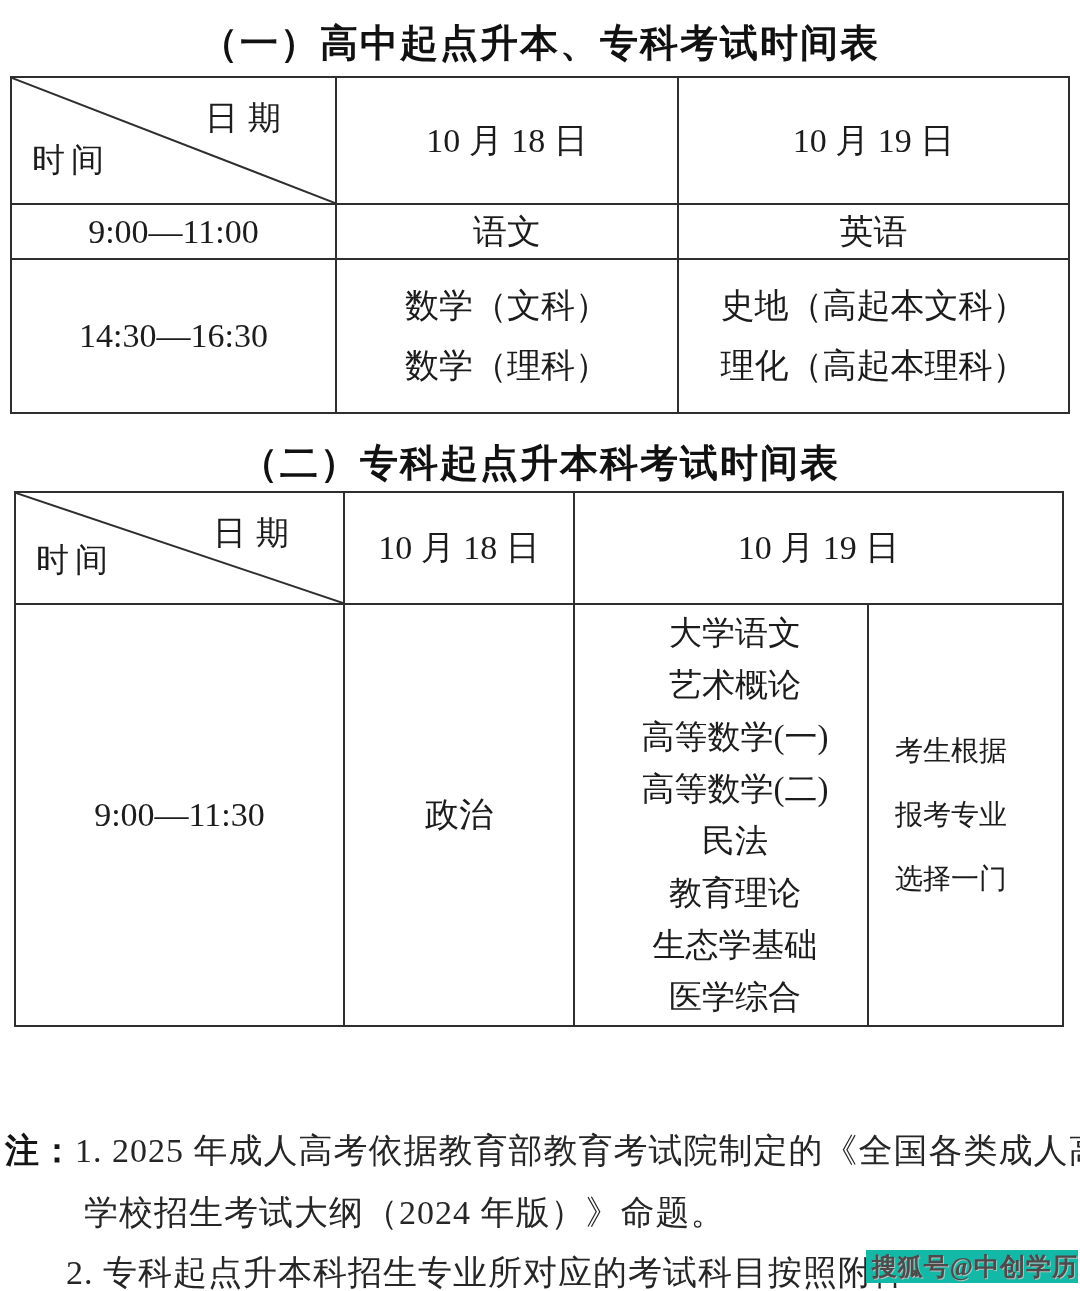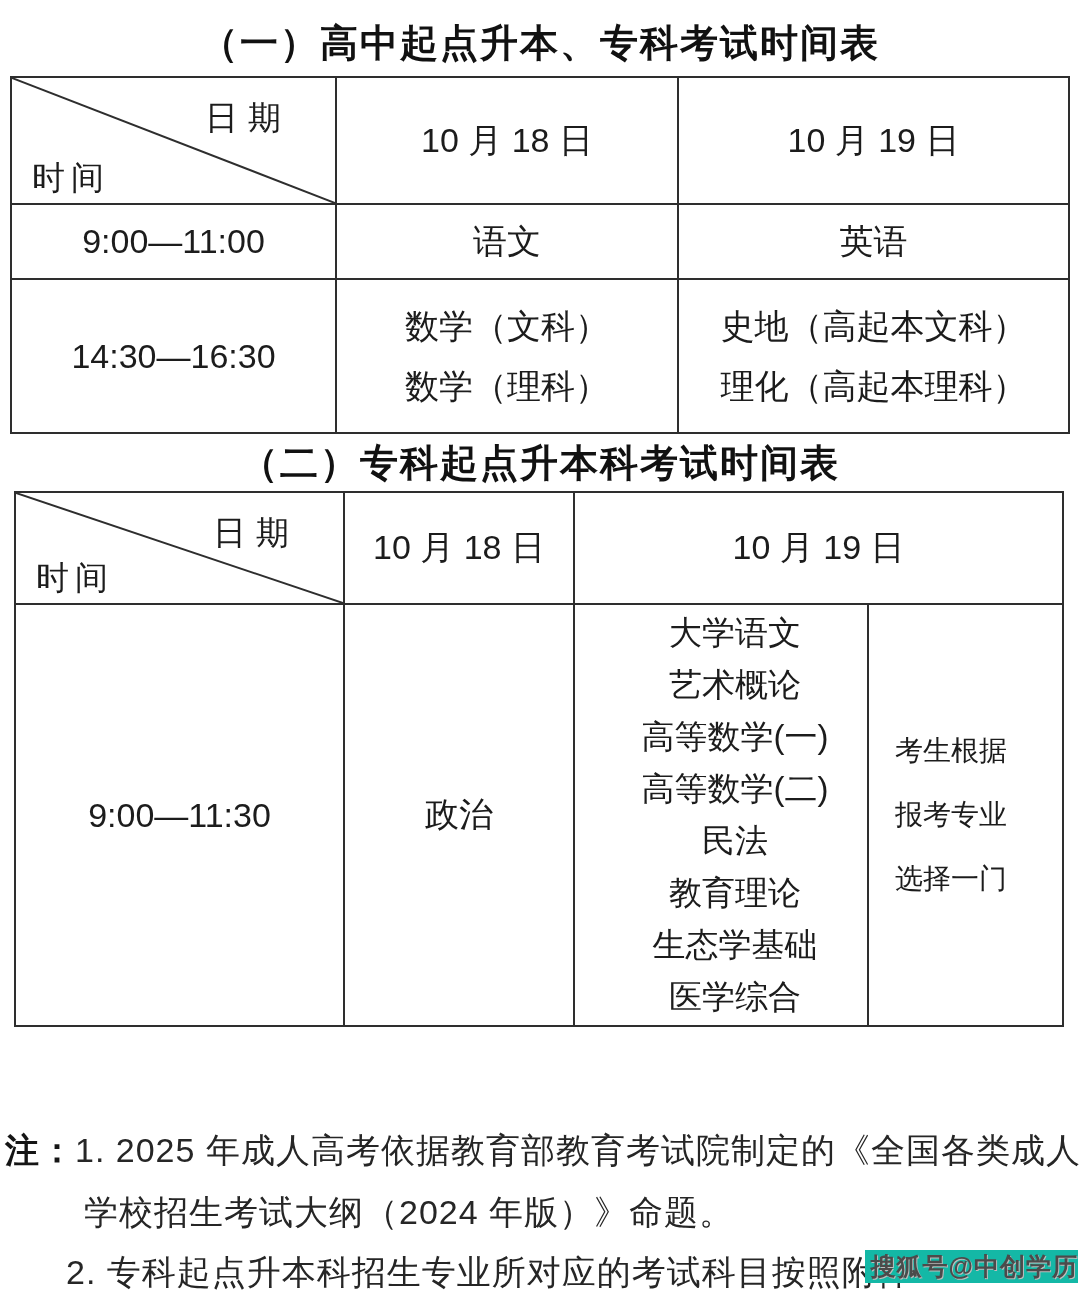--- a/index.html
+++ b/index.html
@@ -3,21 +3,21 @@
 <meta charset="utf-8">
 <style>
   * { margin: 0; padding: 0; box-sizing: border-box; }
   html, body { background: #ffffff; }
   .page {
     position: relative;
     width: 1080px;
     height: 1291px;
     background: #ffffff;
     overflow: hidden;
-    font-family: Liberation Sans, sans-serif;
+    font-family: Liberation Serif, serif;
     color: #1c1c1c;
   }
   .doc-title {
     position: absolute;
     left: 0;
     width: 100%;
     text-align: center;
     font-size: 38px;
     font-weight: 700;
     letter-spacing: 2px;
@@ -51,21 +51,21 @@
     display: block;
   }
   .diag-date {
     position: absolute;
     top: 18px; right: 44px;
     font-size: 33px;
     letter-spacing: 10px;
   }
   .diag-time {
     position: absolute;
-    bottom: 2px; left: 20px;
+    bottom: 20px; left: 20px;
     font-size: 33px;
     letter-spacing: 6px;
   }
   .two-line { line-height: 60px; }
   .subjects-cell {
     text-align: left;
     padding-left: 28px !important;
   }
   .subjects-cell .subject-line {
     line-height: 52px;
@@ -124,21 +124,21 @@
       <td class="diag-cell">
         <svg class="diag" viewBox="0 0 100 100" preserveAspectRatio="none">
           <line x1="0" y1="0" x2="100" y2="100" stroke="#2e2e2e" stroke-width="2" vector-effect="non-scaling-stroke"></line>
         </svg>
         <span class="diag-date">日期</span>
         <span class="diag-time">时间</span>
       </td>
       <td>10 月 18 日</td>
       <td>10 月 19 日</td>
     </tr>
-    <tr style="height:75px;margin-left:8px;">
+    <tr style="height:55px;margin-left:8px;">
       <td>9:00—11:00</td>
       <td>语文</td>
       <td>英语</td>
     </tr>
     <tr style="height:154px;">
       <td>14:30—16:30</td>
       <td>
         <div class="two-line">数学（文科）</div>
         <div class="two-line">数学（理科）</div>
       </td>

